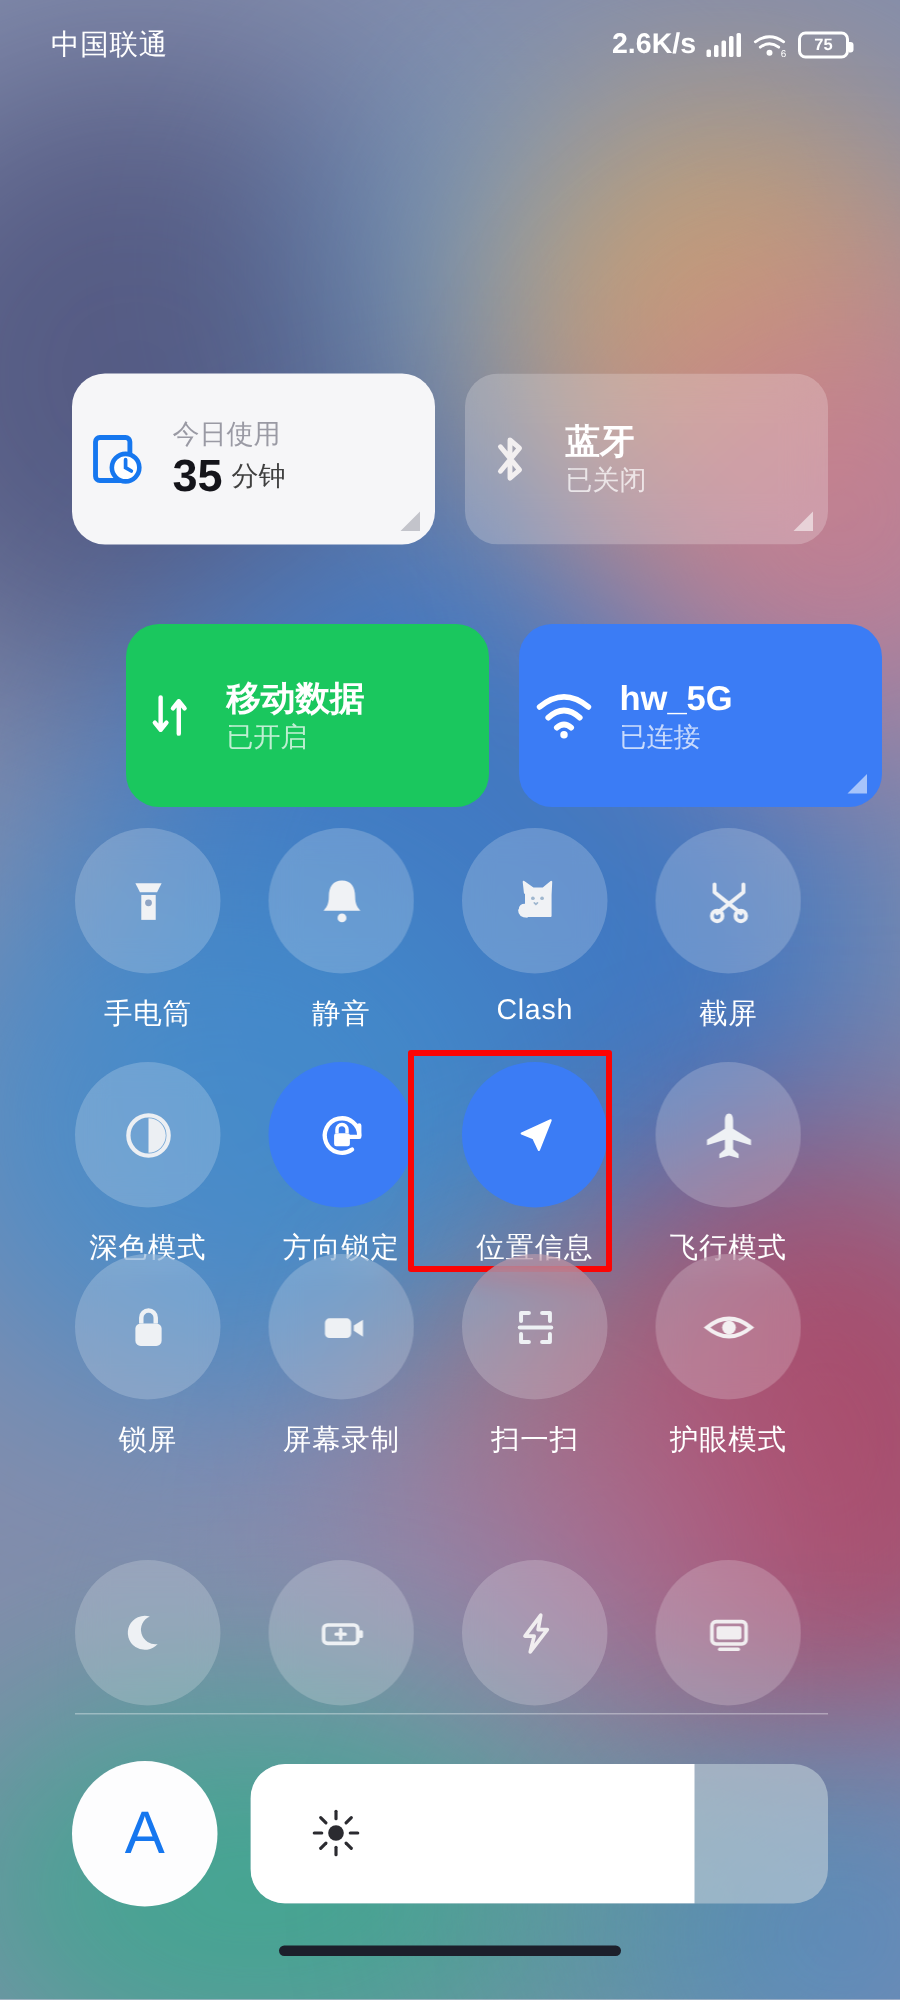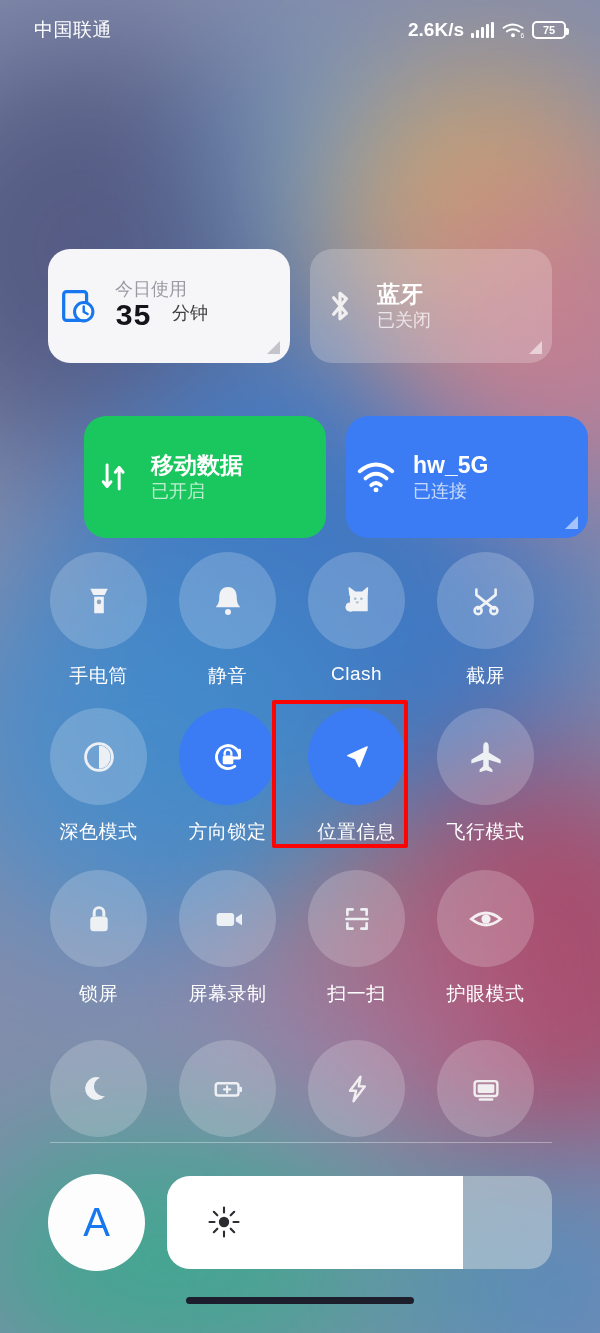--- a/index.html
+++ b/index.html
@@ -82,34 +82,34 @@
   }
   .bigcard.light { background:#f6f6f8; }
   .bigcard.glass { background:rgba(255,255,255,.22); backdrop-filter:blur(14px); }
   .bigcard.green { background:#1ac75e; }
   .bigcard.blue  { background:#3b7cf5; }
   .card-ico { width:44px; height:44px; flex:none; display:flex; align-items:center; justify-content:center; }
   .card-txt { display:flex; flex-direction:column; }
   .card-title { font-size:23px; font-weight:700; color:#fff; line-height:1.25; }
   .card-sub   { font-size:18px; color:rgba(255,255,255,.72); line-height:1.3; }
   .usage-label { font-size:18px; color:#9a9aa4; line-height:1.25; }
-  .usage-val { display:flex; align-items:flex-start; gap:21px;font-family:Liberation Mono, monospace; }
+  .usage-val { display:flex; align-items:center; gap:6px; }
   .usage-num { font-size:30px; font-weight:700; color:#14141a; line-height:1.1; }
   .usage-unit { font-size:18px; color:#404040; }
   .corner {
     position:absolute; right:10px; bottom:9px; width:0; height:0;
     border-left:13px solid transparent; border-bottom:13px solid rgba(255,255,255,.55);
   }
   .corner.dark { border-bottom-color:#c3c4cb; }
 
   
   .tgl-row { position:absolute; left:0; width:584px; display:flex; padding:0 34px; }
   #tgl-row-1 { top:552px; }
   #tgl-row-2 { top:708px; }
-  #tgl-row-3 { top:870px; }
+  #tgl-row-3 { top:836px; }
   #tgl-row-4 { top:1040px; }
   .tgl { flex:1; display:flex; flex-direction:column; align-items:center; gap:14px; position:relative; }
   .tgl-circle {
     width:97px; height:97px; border-radius:50%;
     display:flex; align-items:center; justify-content:center;
     background:rgba(255,255,255,.20); backdrop-filter:blur(10px);
   }
   .tgl-circle.on { background:#3b7cf5; backdrop-filter:none; }
   .tgl-label { font-size:19px; color:#fff; letter-spacing:.5px; }
   .highlight-box {

